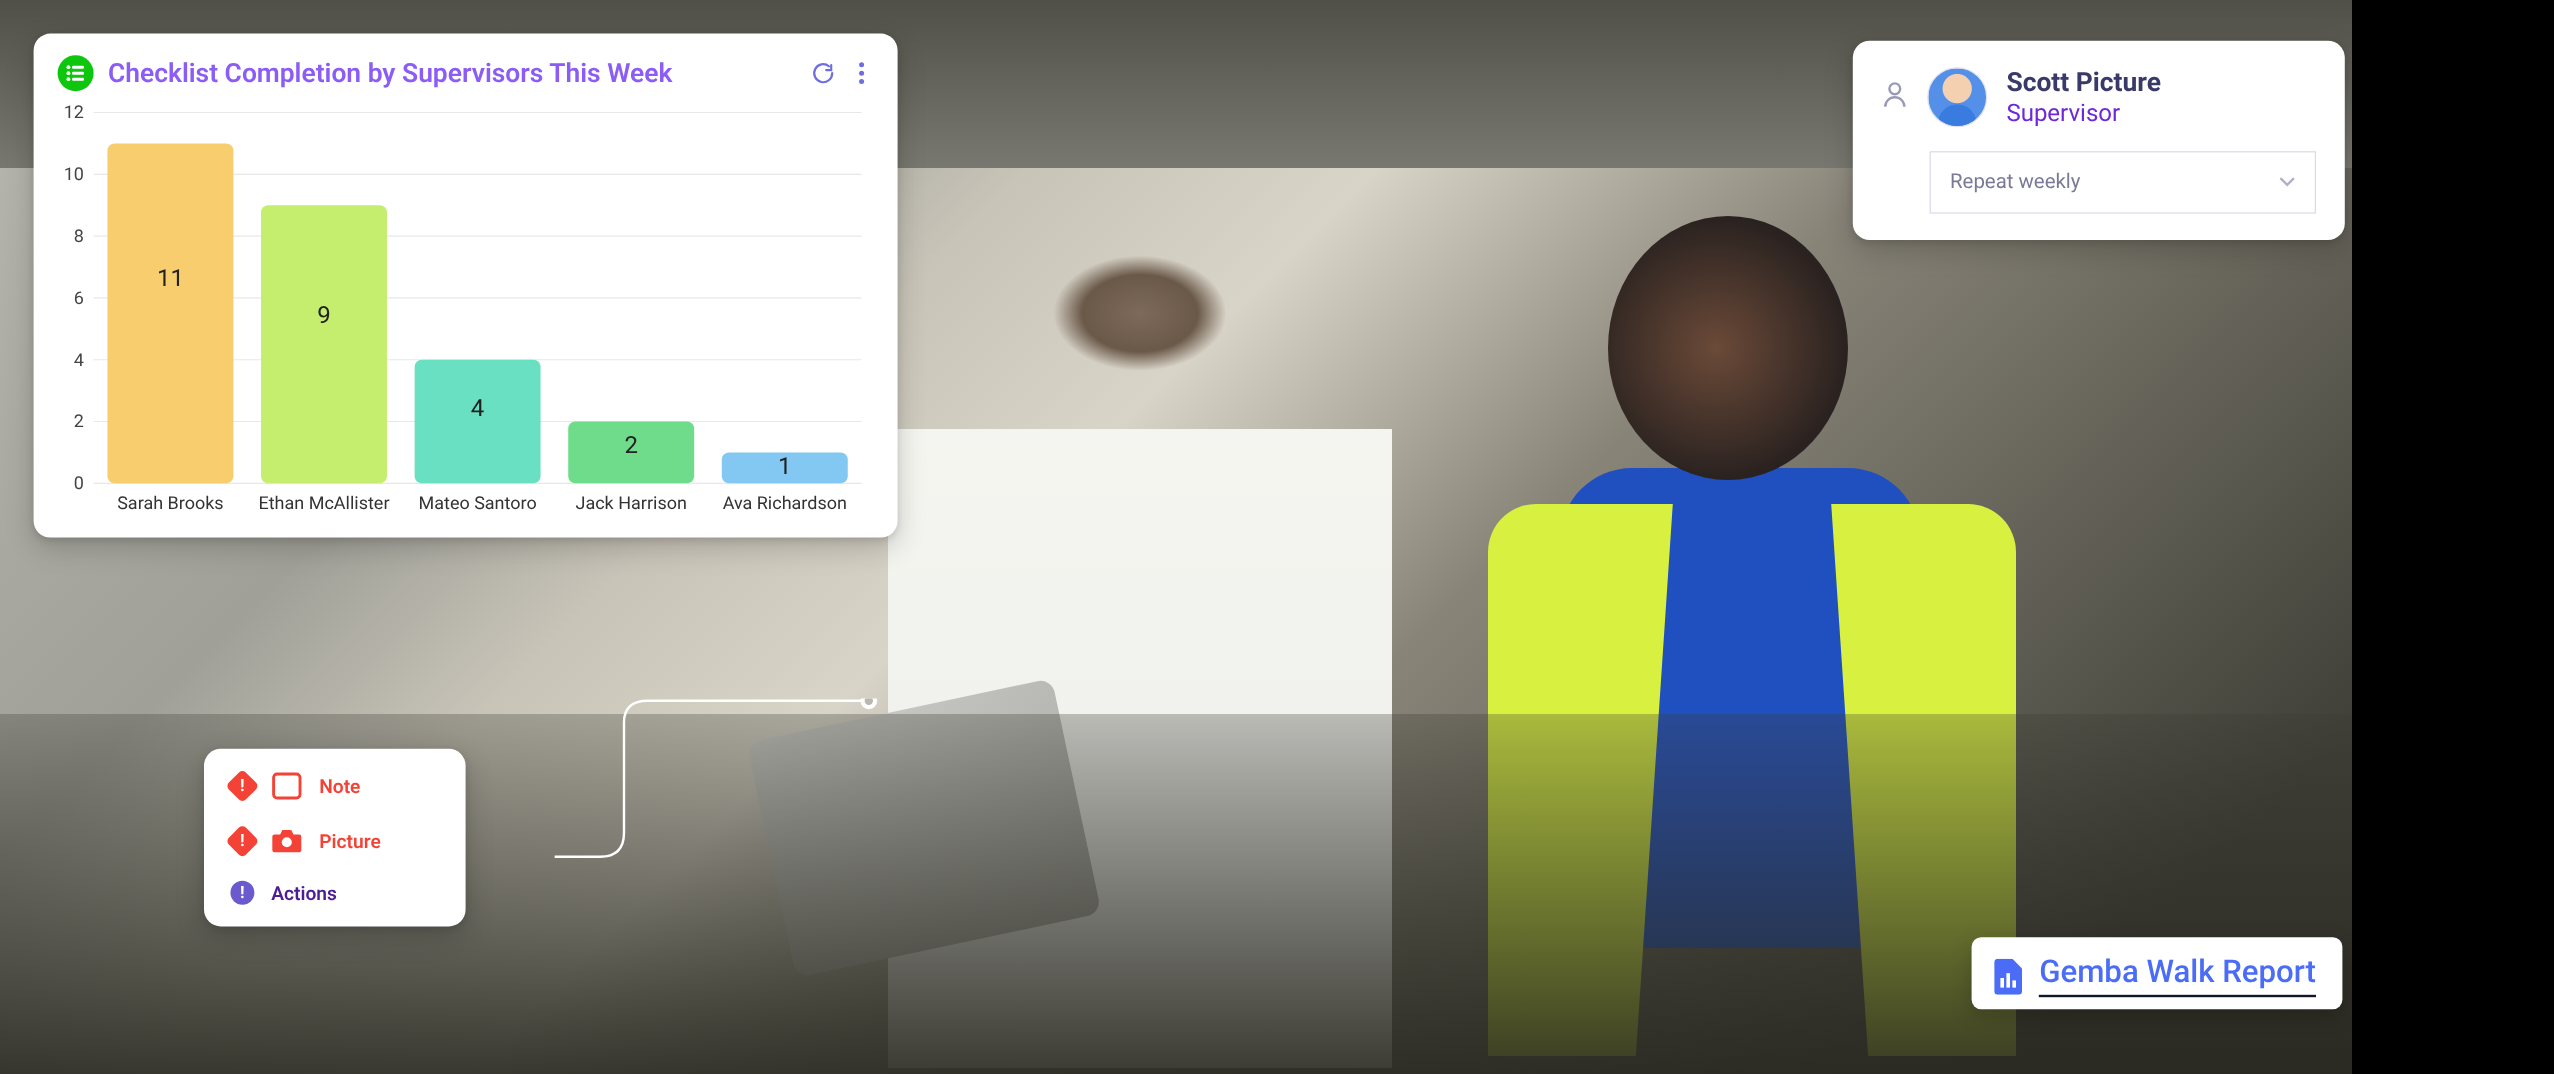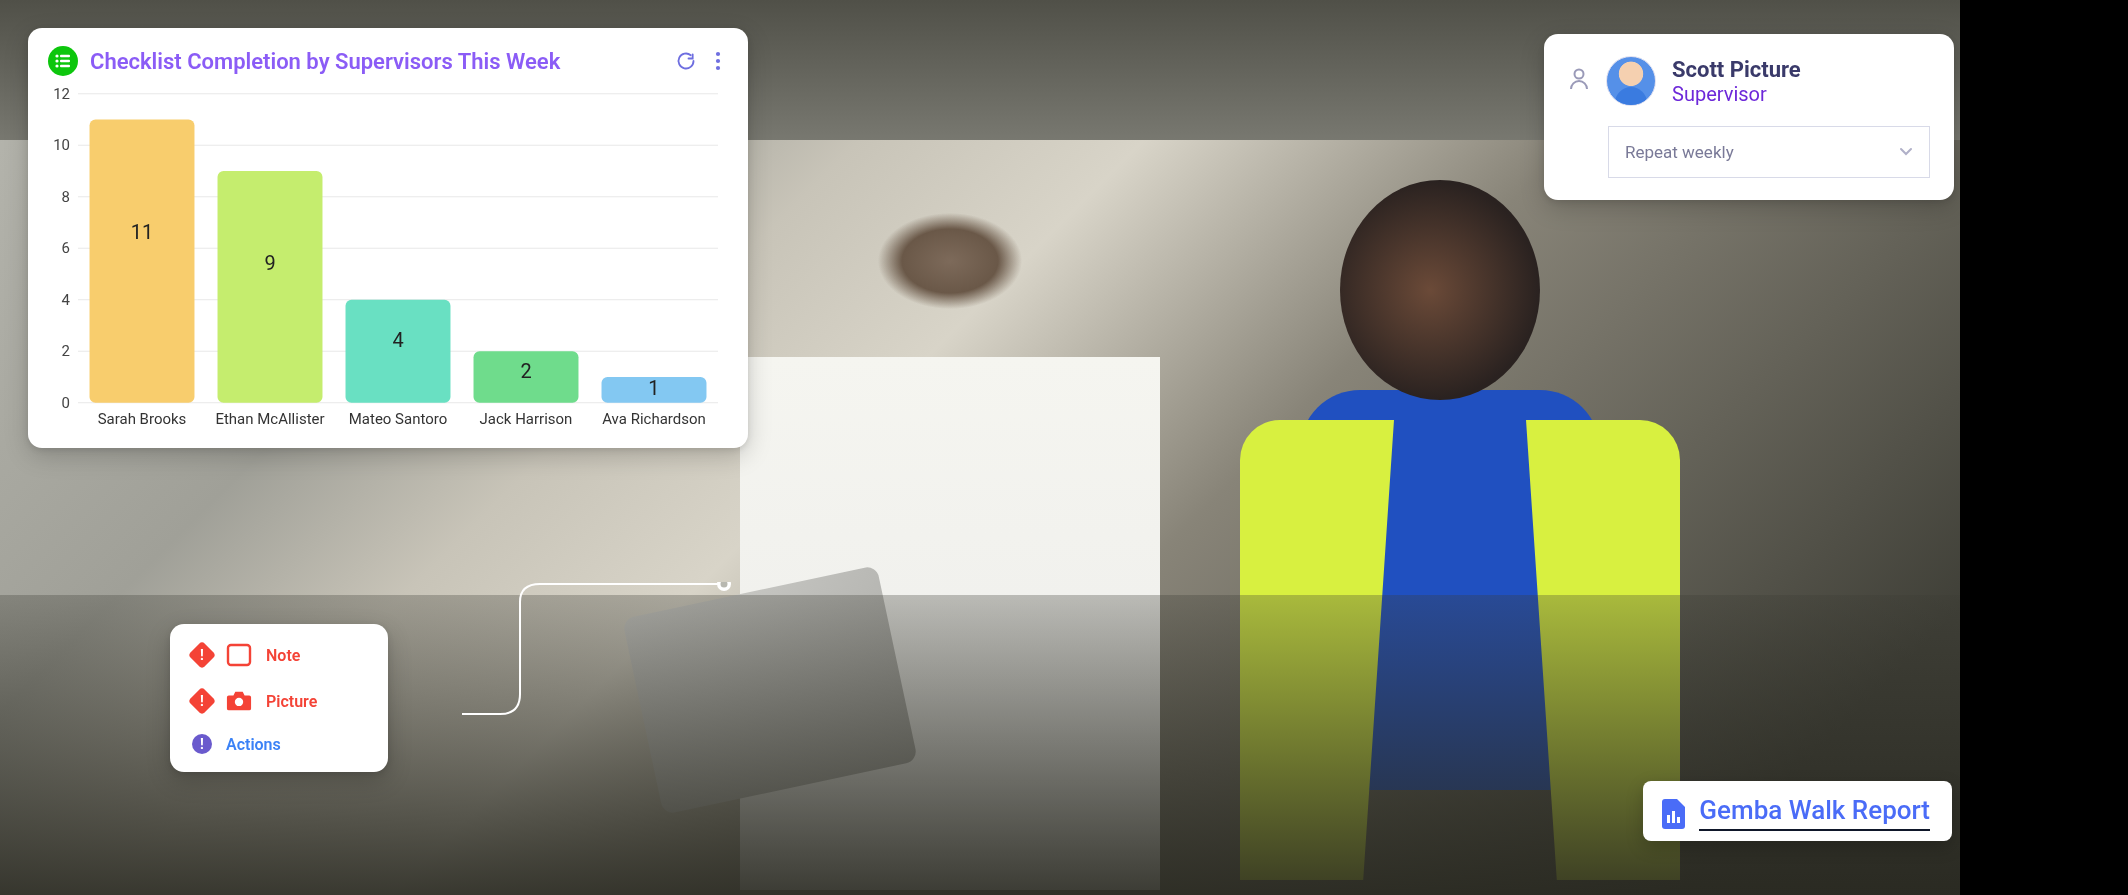--- a/index.html
+++ b/index.html
@@ -207,21 +207,21 @@
       display: flex;
       align-items: center;
       justify-content: center;
     }
     .action-item .label {
       font-size: 16px;
       font-weight: 600;
     }
     .action-item.note .label { color: #f44336; }
     .action-item.picture .label { color: #f44336; }
-    .action-item.actions .label { color: #3b82f6; }
+    .action-item.actions .label { color: #4c1d95; }
 
     
     .assignee-card {
       position: absolute;
       top: 34px;
       right: 174px;
       width: 410px;
       background: #fff;
       border-radius: 14px;
       box-shadow: 0 8px 24px rgba(0,0,0,0.18), 0 2px 6px rgba(0,0,0,0.10);

